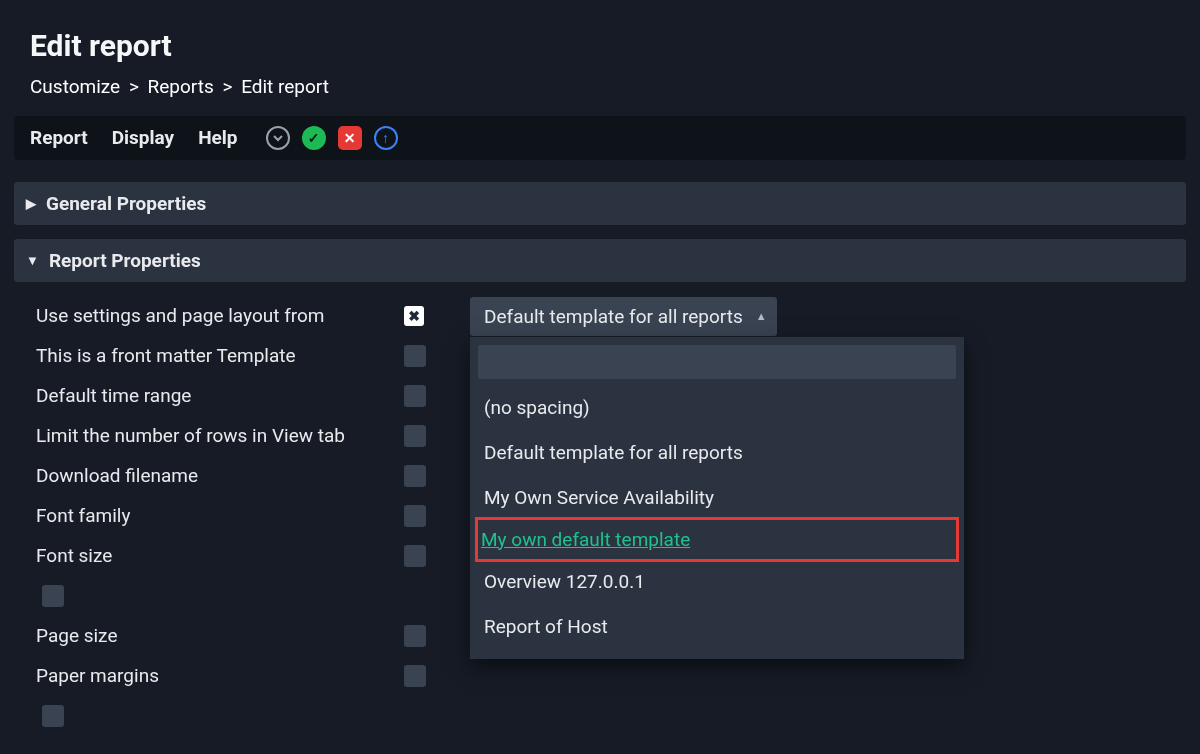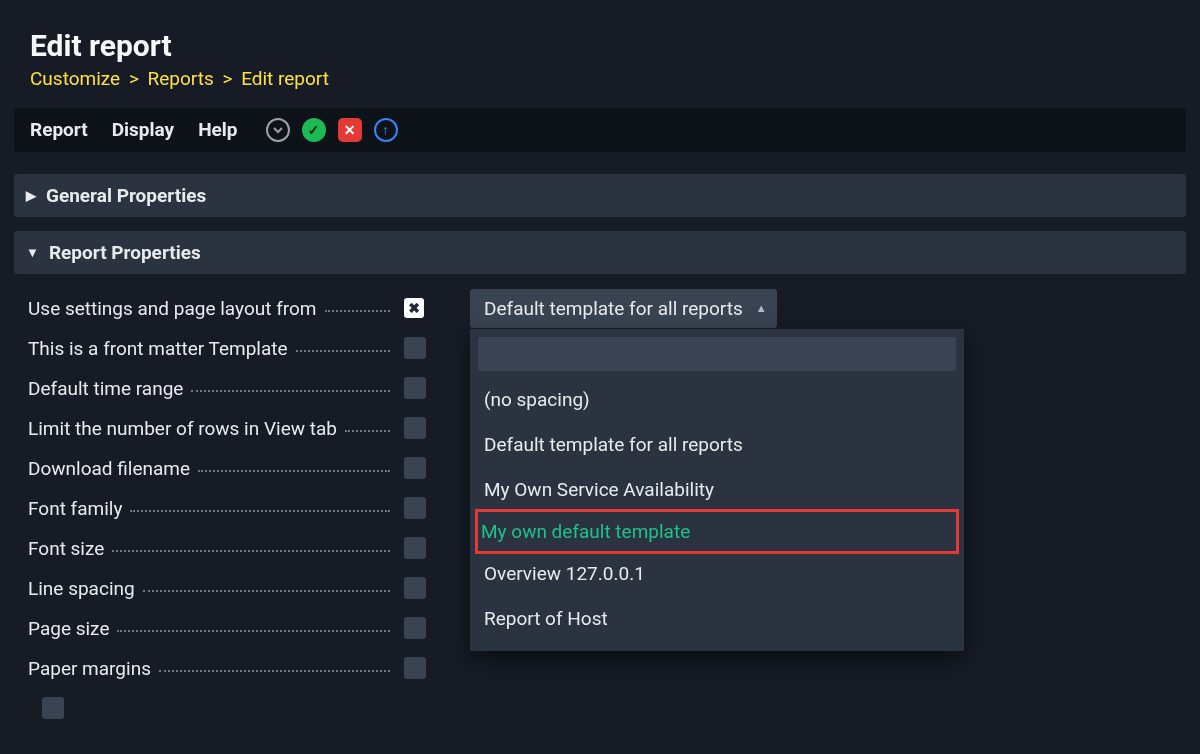--- a/index.html
+++ b/index.html
@@ -14,21 +14,22 @@
   }
   .page-title {
     font-size: 30px;
     font-weight: 700;
     padding: 28px 30px 4px 30px;
     color: #F6F7F8;
   }
   .breadcrumb {
     padding: 0 22px 18px 30px;
     font-size: 19px;
-    color: #fde047;
+    color: #ffffff;
+    margin-top: 8px;
   }
   .breadcrumb .sep { margin: 0 4px; }
   .menubar {
     background: #0E1219;
     border-radius: 4px;
     margin: 0 14px 22px 14px;
     padding: 10px 16px;
     display: flex;
     align-items: flex-start;
     gap: 24px;
@@ -95,20 +96,21 @@
     height: 40px;
     position: relative;
   }
   .form-label-wrap {
     width: 362px;
     display: flex;
     align-items: baseline;
     font-size: 19px;
     white-space: nowrap;
     overflow: hidden;
+    flex-direction: column;
   }
   .form-label {
     overflow: hidden;
     text-overflow: clip;
   }
   .dots {
     flex: 1;
     border-bottom: 2px dotted #6E7682;
     margin-left: 8px;
     position: relative;
@@ -177,20 +179,21 @@
   .dropdown-option {
     padding: 11px 6px;
     font-size: 19px;
     cursor: pointer;
   }
   .dropdown-option.highlight {
     color: #1FC18C;
     border: 3px solid #E53935;
     margin: -3px;
     padding: 8px 3px;
+    text-decoration: underline;
   }
 </style>
 </head>
 <body>
 
 <div class="page-title">Edit report</div>
 
 <div class="breadcrumb">
   <span>Customize</span>
   <span class="sep">&gt;</span>
@@ -294,24 +297,20 @@
 
     <div class="form-row">
       <div class="form-label-wrap">
         <span class="form-label">Font size</span>
         <span class="dots"></span>
       </div>
       <span class="checkbox"></span>
     </div>
 
     <div class="form-row">
-      <div class="form-label-wrap">
-        <span class="form-label">Line spacing</span>
-        <span class="dots"></span>
-      </div>
       <span class="checkbox"></span>
     </div>
 
     <div class="form-row">
       <div class="form-label-wrap">
         <span class="form-label">Page size</span>
         <span class="dots"></span>
       </div>
       <span class="checkbox"></span>
     </div>

